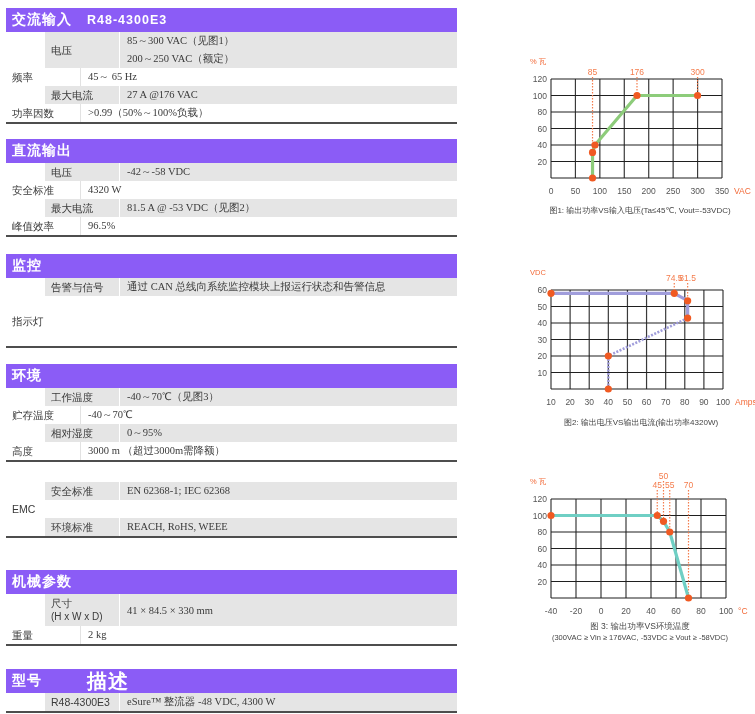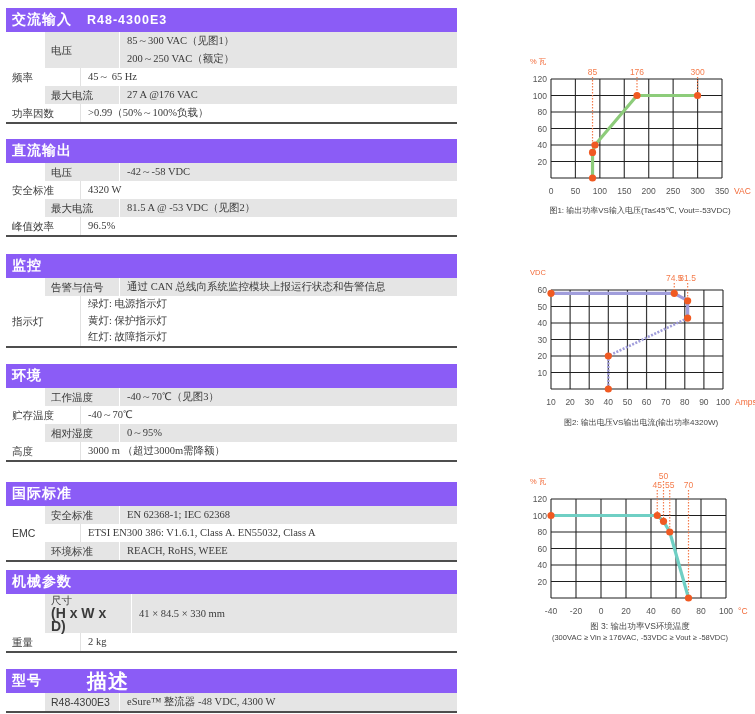--- a/index.html
+++ b/index.html
@@ -9,22 +9,22 @@
   .hdr { height:24px; background:#8b5cf6; color:#fff; display:flex; align-items:center; }
   .hdr .hl { width:74px; padding-left:6px; box-sizing:border-box; font-weight:bold; font-size:14px; letter-spacing:1px; }
   .hdr .hv { padding-left:7px; font-weight:bold; font-size:12.5px; letter-spacing:1px; }
   .row { display:flex; font-size:10.5px; line-height:18px; min-height:18px; }
   .row.g { background:#e5e5e5;margin-left:39px; }
   .row .lbl { width:74px; padding-left:6px; box-sizing:border-box; display:flex; flex-direction:column; justify-content:center; flex:none; }
   .row .val { flex:1; padding-left:7px; border-left:1px solid #e2e2e2; display:flex; flex-direction:column; justify-content:center;font-family:Liberation Serif, serif; }
   .row.g .val { border-left-color:#ffffff; }
   .row.tall3 .val { line-height:16.5px; padding:0 0 0 7px; }
   .row.tall3 { min-height:50px; }
-  .row.dim { min-height:32px; line-height:13px;gap:12px; }
-  .row.dim .sub { font-size:14px;font-weight:bold; }
+  .row.dim { min-height:32px; line-height:13px; }
+  .row.dim .sub { font-size:10px; }
   .chart { position:absolute; overflow:visible; }
   .cap { position:absolute; font-size:8px; color:#444; text-align:center; white-space:nowrap; }
 </style>
 </head>
 <body>
 
 <div class="sec" style="top:8px">
   <div class="hdr">
     <span class="hl">交流输入</span>
     <span class="hv">R48-4300E3</span>
@@ -75,25 +75,20 @@
 <div class="sec" style="top:254px">
   <div class="hdr">
     <span class="hl" style="width:auto">监控</span>
   </div>
   <div class="row g">
     <div class="lbl">告警与信号</div>
     <div class="val">通过 CAN 总线向系统监控模块上报运行状态和告警信息</div>
   </div>
   <div class="row tall3">
     <div class="lbl">指示灯</div>
-    <div class="val">
-      <div>绿灯: 电源指示灯</div>
-      <div>黄灯: 保护指示灯</div>
-      <div>红灯: 故障指示灯</div>
-    </div>
   </div>
 </div>
 
 <div class="sec" style="top:364px">
   <div class="hdr">
     <span class="hl" style="width:auto">环境</span>
   </div>
   <div class="row g">
     <div class="lbl">工作温度</div>
     <div class="val">-40～70℃（见图3）</div>
@@ -106,30 +101,26 @@
     <div class="lbl">相对湿度</div>
     <div class="val">0～95%</div>
   </div>
   <div class="row">
     <div class="lbl">高度</div>
     <div class="val">3000 m （超过3000m需降额）</div>
   </div>
 </div>
 
 <div class="sec" style="top:482px">
-  <div class="hdr">
-    <span class="hl" style="width:auto">国际标准</span>
-  </div>
   <div class="row g">
     <div class="lbl">安全标准</div>
     <div class="val">EN 62368-1; IEC 62368</div>
   </div>
   <div class="row">
     <div class="lbl">EMC</div>
-    <div class="val">ETSI EN300 386: V1.6.1, Class A. EN55032, Class A</div>
   </div>
   <div class="row g">
     <div class="lbl">环境标准</div>
     <div class="val">REACH, RoHS, WEEE</div>
   </div>
 </div>
 
 <div class="sec" style="top:570px">
   <div class="hdr">
     <span class="hl" style="width:auto">机械参数</span>

